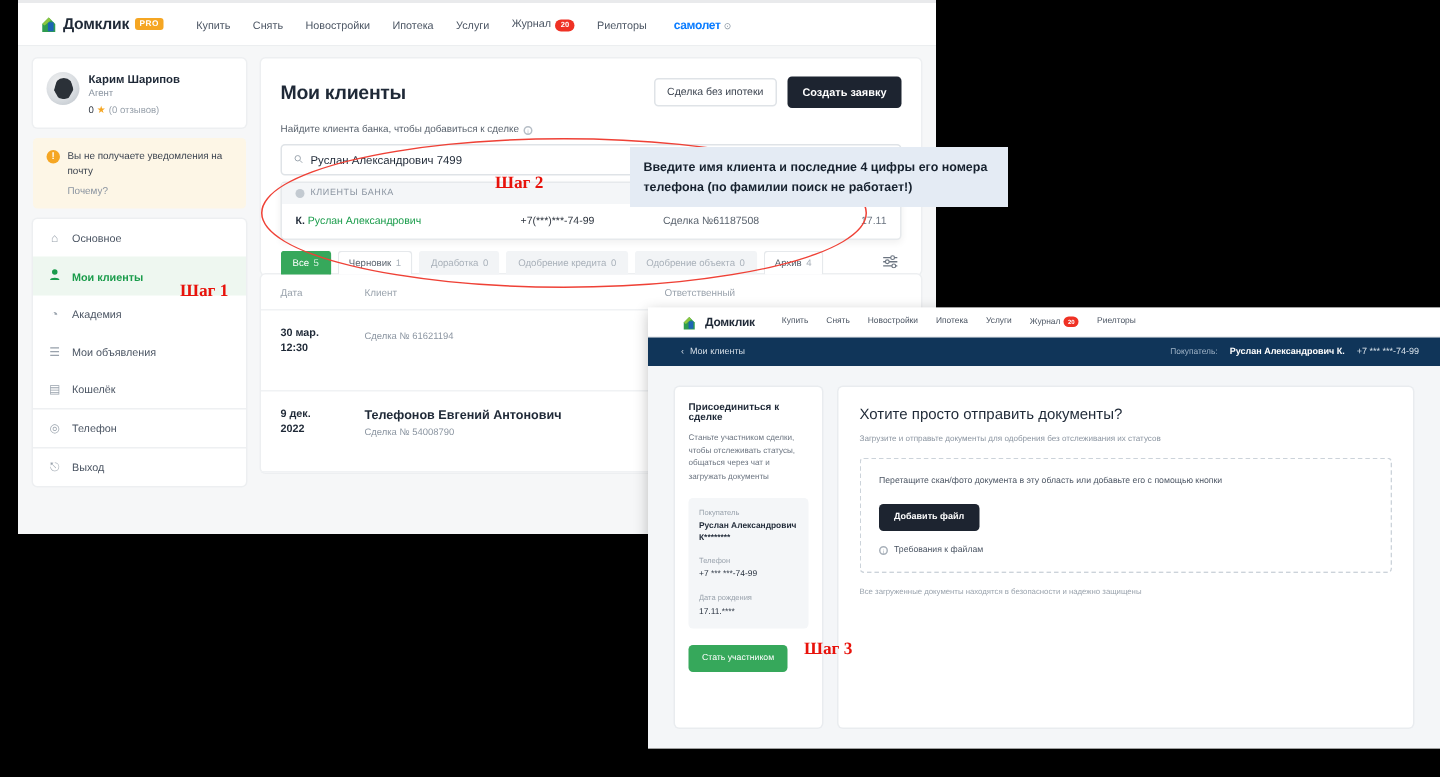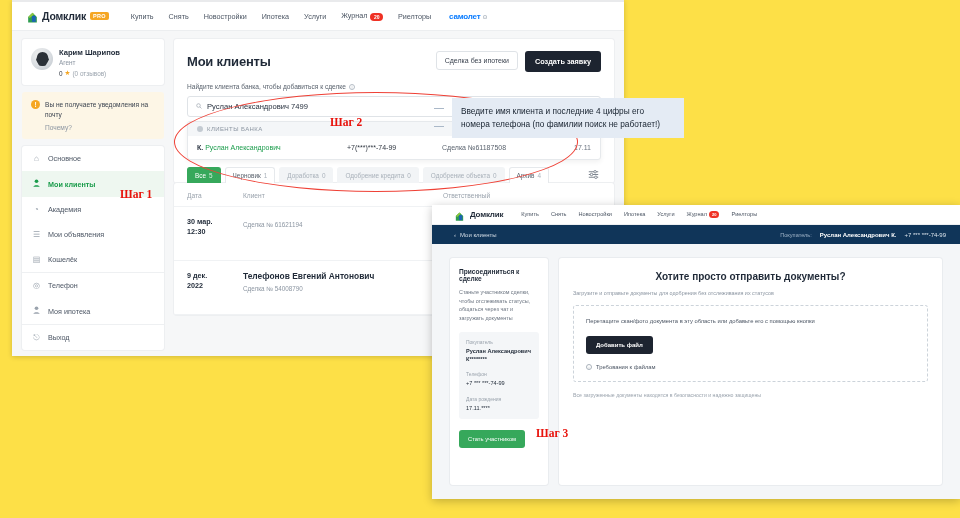--- a/index.html
+++ b/index.html
@@ -2,21 +2,21 @@
 <html><head>
 <meta charset="utf-8">
 <style>
   * { box-sizing: border-box; margin: 0; padding: 0; }
   html, body {
     width: 960px; height: 518px;
     background: #ffffff;
     font-family: "Liberation Sans", sans-serif;
     overflow: hidden;
   }
-  #root { position: relative; width: 960px; height: 518px; background: #fde047; }
+  #root { position: relative; width: 960px; height: 518px; background: #000000; }
 
   
   #win1 {
     position: absolute; left: 12px; top: 0px; width: 612px; height: 356px;
     background: #ffffff; overflow: hidden;
     box-shadow: 0 1px 5px rgba(0,0,0,.18);
   }
   #win1topline { position:absolute; left:0; top:0; width:612px; height:2px; background:#e9eaec; }
 
   .w1-nav {
@@ -76,21 +76,21 @@
   .mrow.active { background: #eef7f0; color: #1a9c4b; font-weight: bold; }
   .mrow.sep { border-top: 1px solid #eef0f2; }
   .micon { width: 9px; text-align: center; font-size: 8px; color: #9aa3ad; line-height:1; }
   .mrow.active .micon { color: #1a9c4b; }
 
   
   .main { position: absolute; left: 162px; top: 8px; width: 440px; }
   .main-card { background: #fff; border-radius: 3px; box-shadow: 0 0 0 1px #edeff1; }
   .main-head { display: flex; align-items: center; justify-content: space-between; padding: 12px 13px 11px 13px; }
   .main-title { font-size: 13px; font-weight: bold; color: #1f2937; letter-spacing: -.2px; }
-  .head-btns { display: flex; gap: 7px; align-items: flex-start; }
+  .head-btns { display: flex; gap: 7px; align-items: center; }
   .btn-ghost {
     border: 1px solid #dfe3e7; background: #fff; color: #3c4450;
     font-size: 7px; padding: 5px 8px; border-radius: 3px; white-space: nowrap;
   }
   .btn-dark {
     background: #1d2430; color: #fff; font-size: 7.3px; font-weight: bold;
     padding: 6px 10px; border-radius: 3px; white-space: nowrap; border: none;
   }
 
   .search-zone { padding: 0 13px 0 13px; }
@@ -171,38 +171,38 @@
   .ji-val { font-size: 5.6px; color: #1f2937; font-weight: bold; margin-top: 2px; line-height:1.5; }
   .ji-val.norm { font-weight: normal; }
   .ji-grp { margin-top: 8px; }
   .ji-grp:first-child { margin-top: 0; }
   .btn-green {
     margin-top: 11px; background: #36a85b; color: #fff; font-size: 5.8px;
     padding: 6px 9px; border-radius: 3px; display: inline-block; border: none;
   }
 
   .docs-card { flex: 1; background: #fff; border-radius: 3px; padding: 13px 14px; box-shadow: 0 0 0 1px #e9ecef; }
-  .docs-title { font-size: 10px; font-weight: bold; color: #1f2937; text-align: center; }
+  .docs-title { font-size: 10px; font-weight: normal; color: #1f2937; }
   .docs-sub { font-size: 5.4px; color: #8b95a1; margin-top: 8px; }
   .dropzone { margin-top: 9px; border: 1px dashed #ccd3da; border-radius: 3px; padding: 11px 12px; }
   .dz-txt { font-size: 5.8px; color: #4b5563; line-height: 1.7; }
   .btn-black {
     margin-top: 9px; background: #1d2430; color: #fff; font-size: 6px; font-weight: bold;
     padding: 6px 10px; border-radius: 3px; display: inline-block; border: none;
   }
   .dz-req { margin-top: 10px; font-size: 5.8px; color: #4b5563; display:flex; align-items:center; gap:4px;}
   .dz-req .ico { width:6px;height:6px;border-radius:50%;border:1px solid #aab2bb; font-size:4.4px;text-align:center;line-height:5px;color:#aab2bb;}
   .docs-foot { margin-top: 10px; font-size: 5.2px; color: #9aa3ad; }
 
   
   .callout {
     position: absolute; background: #e4ebf4; color: #16212e;
     font-size: 8.3px; line-height: 1.55; padding: 7px 9px;
   }
-  #callout1 { left: 452px; top: 98px; width: 232px; }
+  #callout1 { left: 420px; top: 98px; width: 252px; font-weight: bold; }
   #callout3 { left: 576px; top: 400px; width: 248px; }
   .step-label {
     position: absolute; color: #e8120b; font-weight: bold; font-size: 11.5px;
     font-family: "Liberation Serif", serif;
   }
   #step1 { left: 120px; top: 188px; }
   #step2 { left: 330px; top: 116px; }
   #step3 { left: 536px; top: 427px; }
   .oval {
     position: absolute; border: 1.6px solid #ef4136; border-radius: 50%;
@@ -296,29 +296,20 @@
             <span class="micon">☰</span>
             <span>Мои объявления</span>
           </div>
           <div class="mrow">
             <span class="micon">▤</span>
             <span>Кошелёк</span>
           </div>
           <div class="mrow sep">
             <span class="micon">◎</span>
             <span>Телефон</span>
-          </div>
-          <div class="mrow">
-            <span class="micon">
-              <svg width="7" height="8" viewBox="0 0 12 14">
-                  <circle cx="6" cy="4" r="3.2" fill="#9aa3ad"></circle>
-                  <path d="M0.5 13.5 C0.5 9.8 11.5 9.8 11.5 13.5 Z" fill="#9aa3ad"></path>
-                </svg>
-            </span>
-            <span>Моя ипотека</span>
           </div>
           <div class="mrow sep">
             <span class="micon">⎋</span>
             <span>Выход</span>
           </div>
         </div>
       </div>
 
       <div class="main">
         <div class="main-card">

